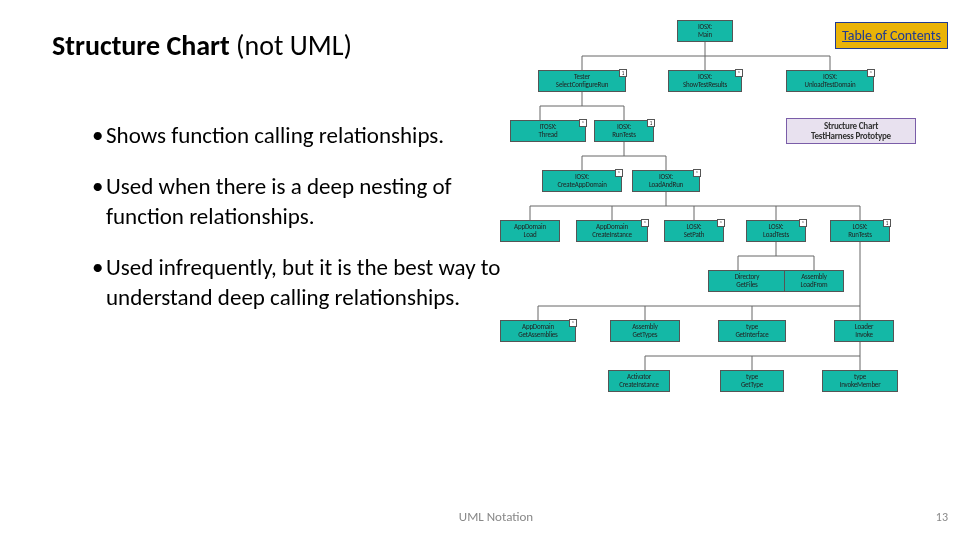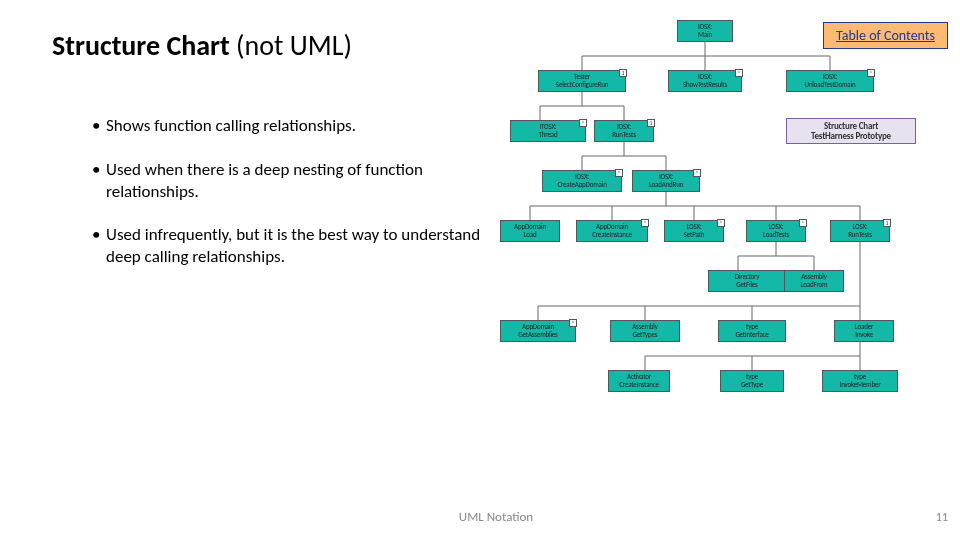--- a/index.html
+++ b/index.html
@@ -26,33 +26,33 @@
     font-size: 28px;
     font-weight: 400;
     color: #000;
   }
   .title .bold { font-weight: 700; }
   .toc-link {
     position: absolute;
     right: 28px;
     top: 22px;
     border: 1px solid #1f3a93;
-    padding: 4px 12px;
+    padding: 4px 6px;
     font-size: 14px;
     color: #1f3a93;
     text-decoration: underline;
     cursor: pointer;
-    background: #fdba74;
+    background: #eab308;
   }
   .bullets {
     position: absolute;
     left: 36px;
     top: 98px;
     width: 420px;
-    font-size: 17px;
+    font-size: 23px;
     line-height: 1.28;
   }
   .bullets li {
     list-style: none;
     position: relative;
     padding-left: 14px;
     margin-bottom: 22px;
   }
   .bullets li::before {
     content: "•";
@@ -211,15 +211,15 @@
     <div class="node" style="left:198px; top:300px; width:68px; height:22px;">type<br>GetInterface</div>
     <div class="node" style="left:314px; top:300px; width:60px; height:22px;">Loader<br>Invoke</div>
 
     <div class="node" style="left:88px; top:350px; width:62px; height:22px;">Activator<br>CreateInstance</div>
     <div class="node" style="left:200px; top:350px; width:64px; height:22px;">type<br>GetType</div>
     <div class="node" style="left:302px; top:350px; width:76px; height:22px;">type<br>InvokeMember</div>
 
   </div>
 
   <div class="footer-center">UML Notation</div>
-  <div class="footer-right">11</div>
+  <div class="footer-right">13</div>
 
 </div>
 
 </body></html>

